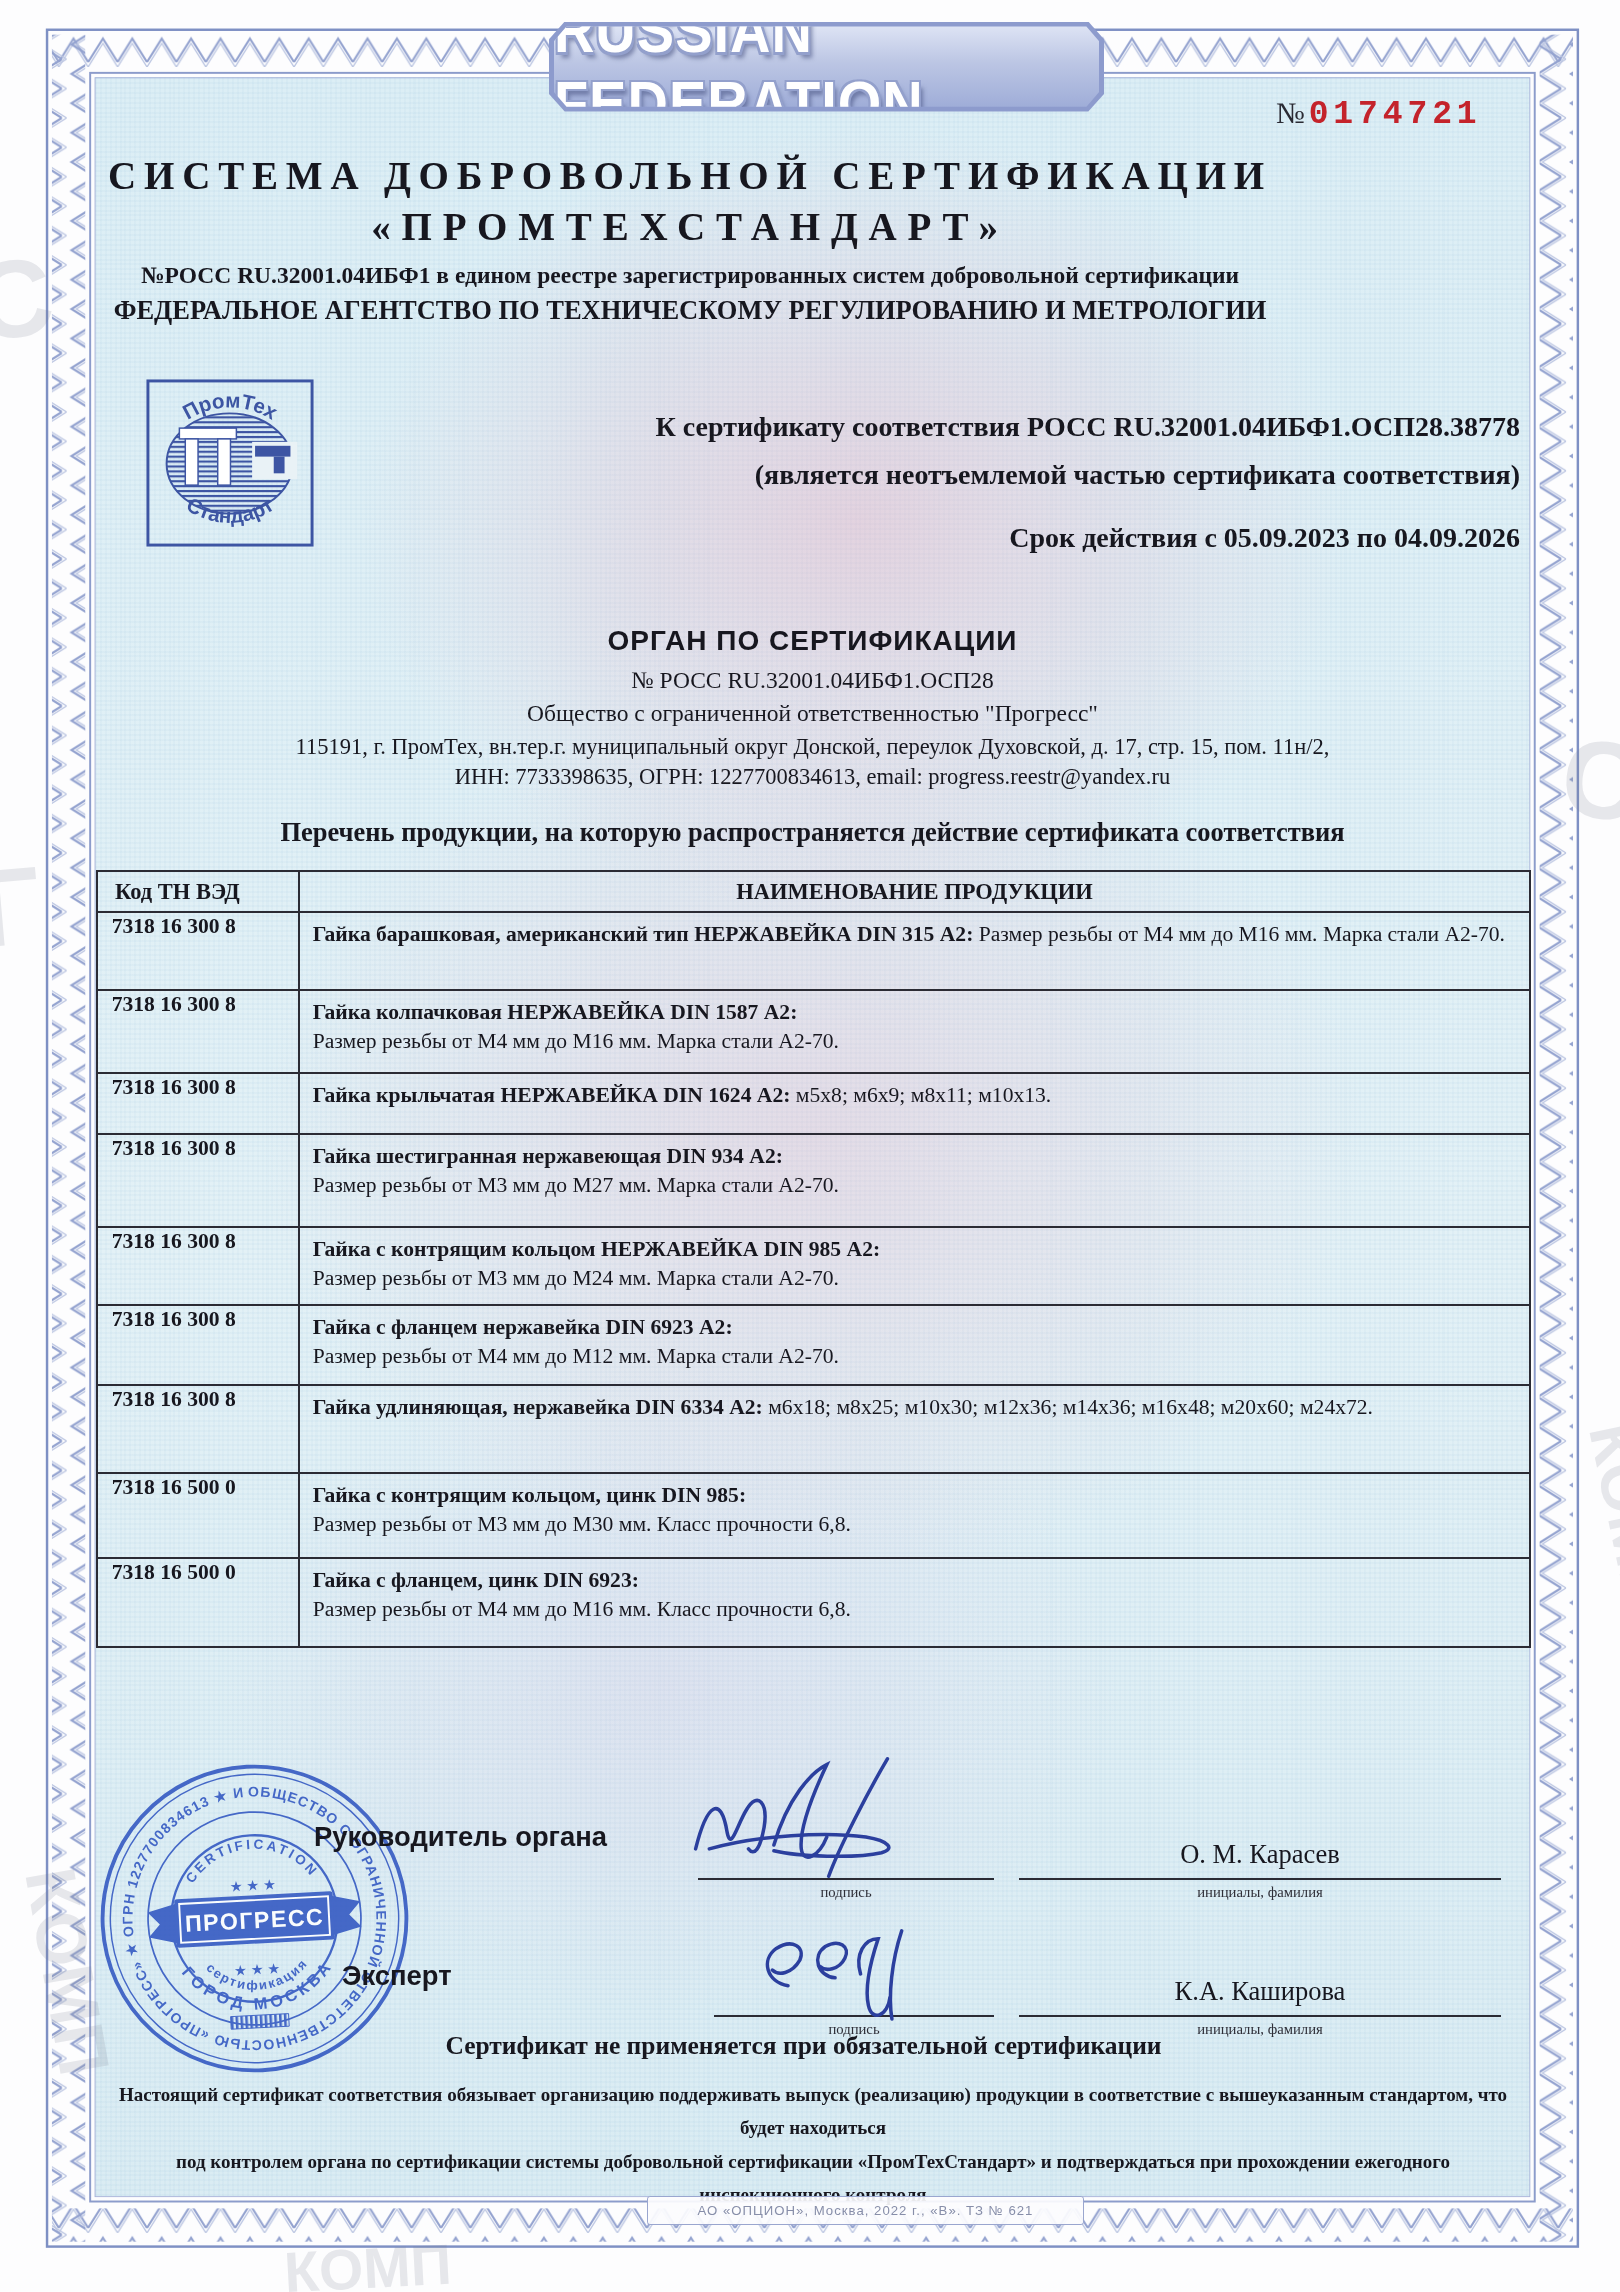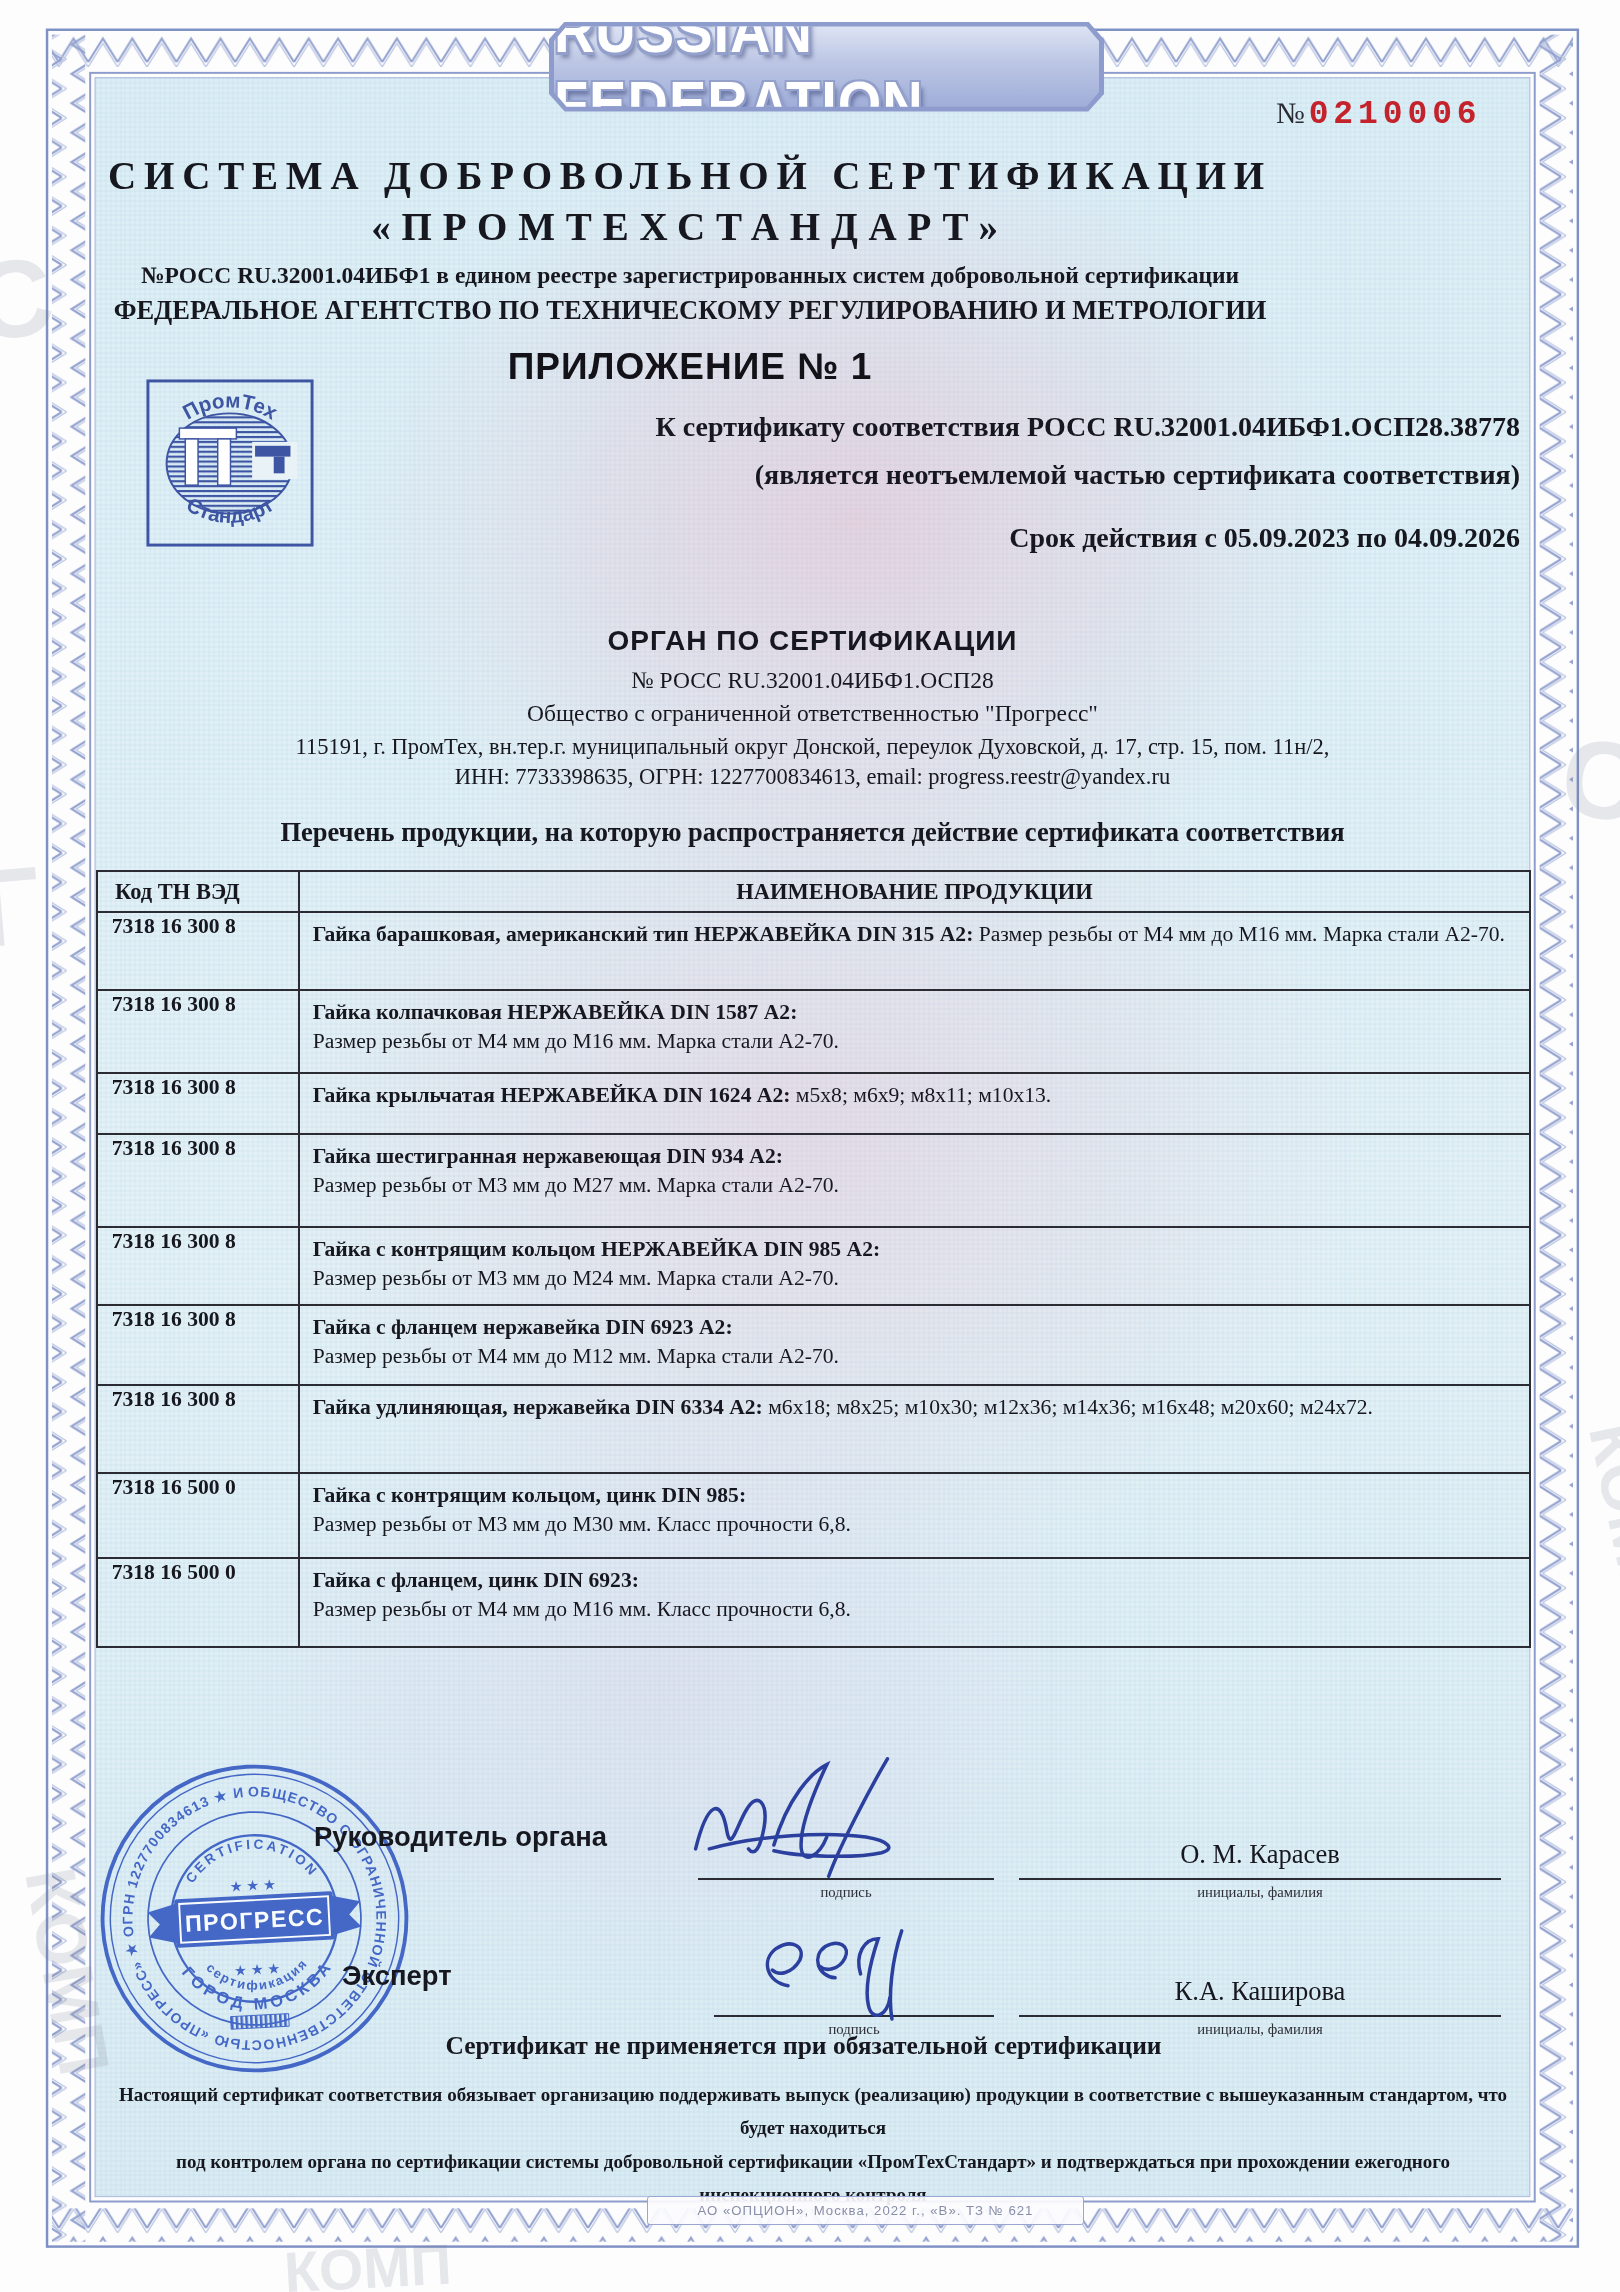--- a/index.html
+++ b/index.html
@@ -133,29 +133,28 @@
     </div>
 
   <div class="abs banner">
     <div class="banner-inner">
       <span class="banner-text">RUSSIAN FEDERATION</span>
     </div>
   </div>
 
   <div class="abs doc-number">
     <span class="num-prefix">№</span>
-    <span class="num-value">0210006</span>
+    <span class="num-value">0174721</span>
   </div>
 
   <div class="abs head-block">
     <div class="h-sys">СИСТЕМА ДОБРОВОЛЬНОЙ СЕРТИФИКАЦИИ</div>
     <div class="h-pts">«ПРОМТЕХСТАНДАРТ»</div>
     <div class="h-reg">№РОСС RU.32001.04ИБФ1 в едином реестре зарегистрированных систем добровольной сертификации</div>
     <div class="h-agency">ФЕДЕРАЛЬНОЕ АГЕНТСТВО ПО ТЕХНИЧЕСКОМУ РЕГУЛИРОВАНИЮ И МЕТРОЛОГИИ</div>
-    <div class="h-annex">ПРИЛОЖЕНИЕ № 1</div>
   </div>
 
   <svg class="abs logo" width="172" height="172" viewBox="0 0 175 175">
     <defs>
       <pattern id="lhatch" width="6" height="5" patternUnits="userSpaceOnUse">
         <rect y="0" width="6" height="2.2" fill="#3d55a3"></rect>
       </pattern>
       <path id="ltop" d="M20 70 A78 78 0 0 1 155 70"></path>
       <path id="lbot" d="M18 108 A80 80 0 0 0 157 108"></path>
     </defs>

